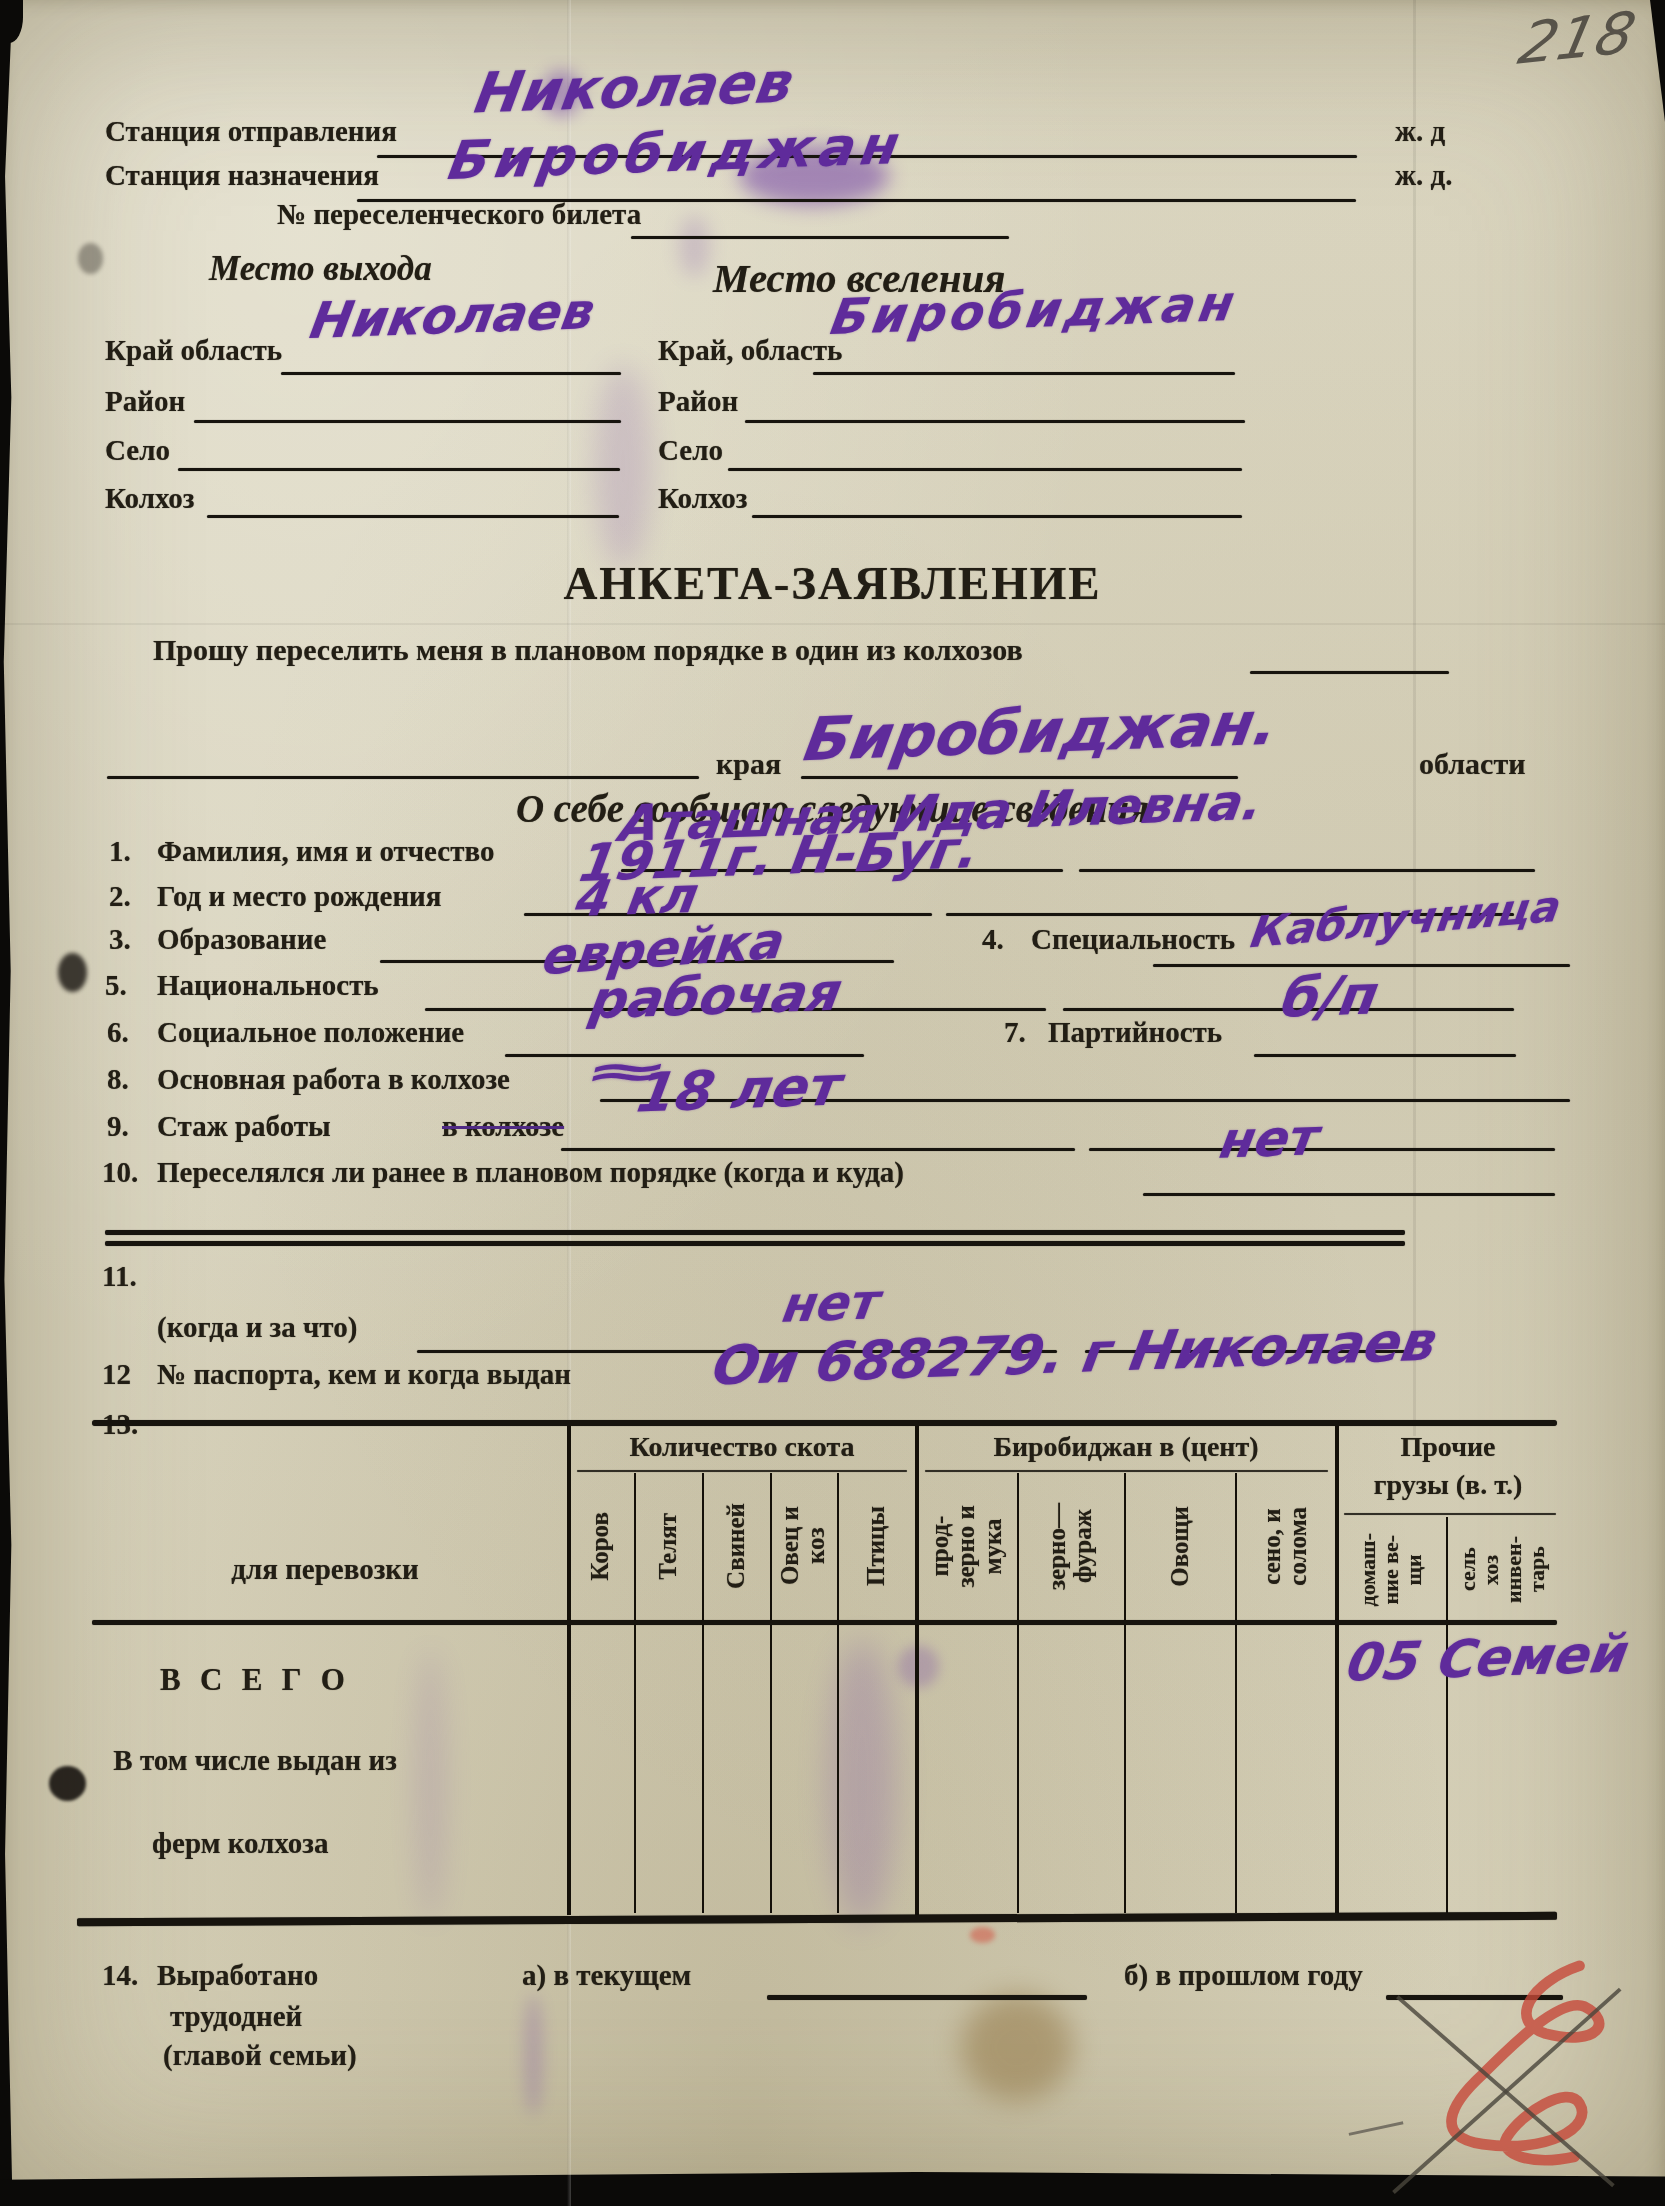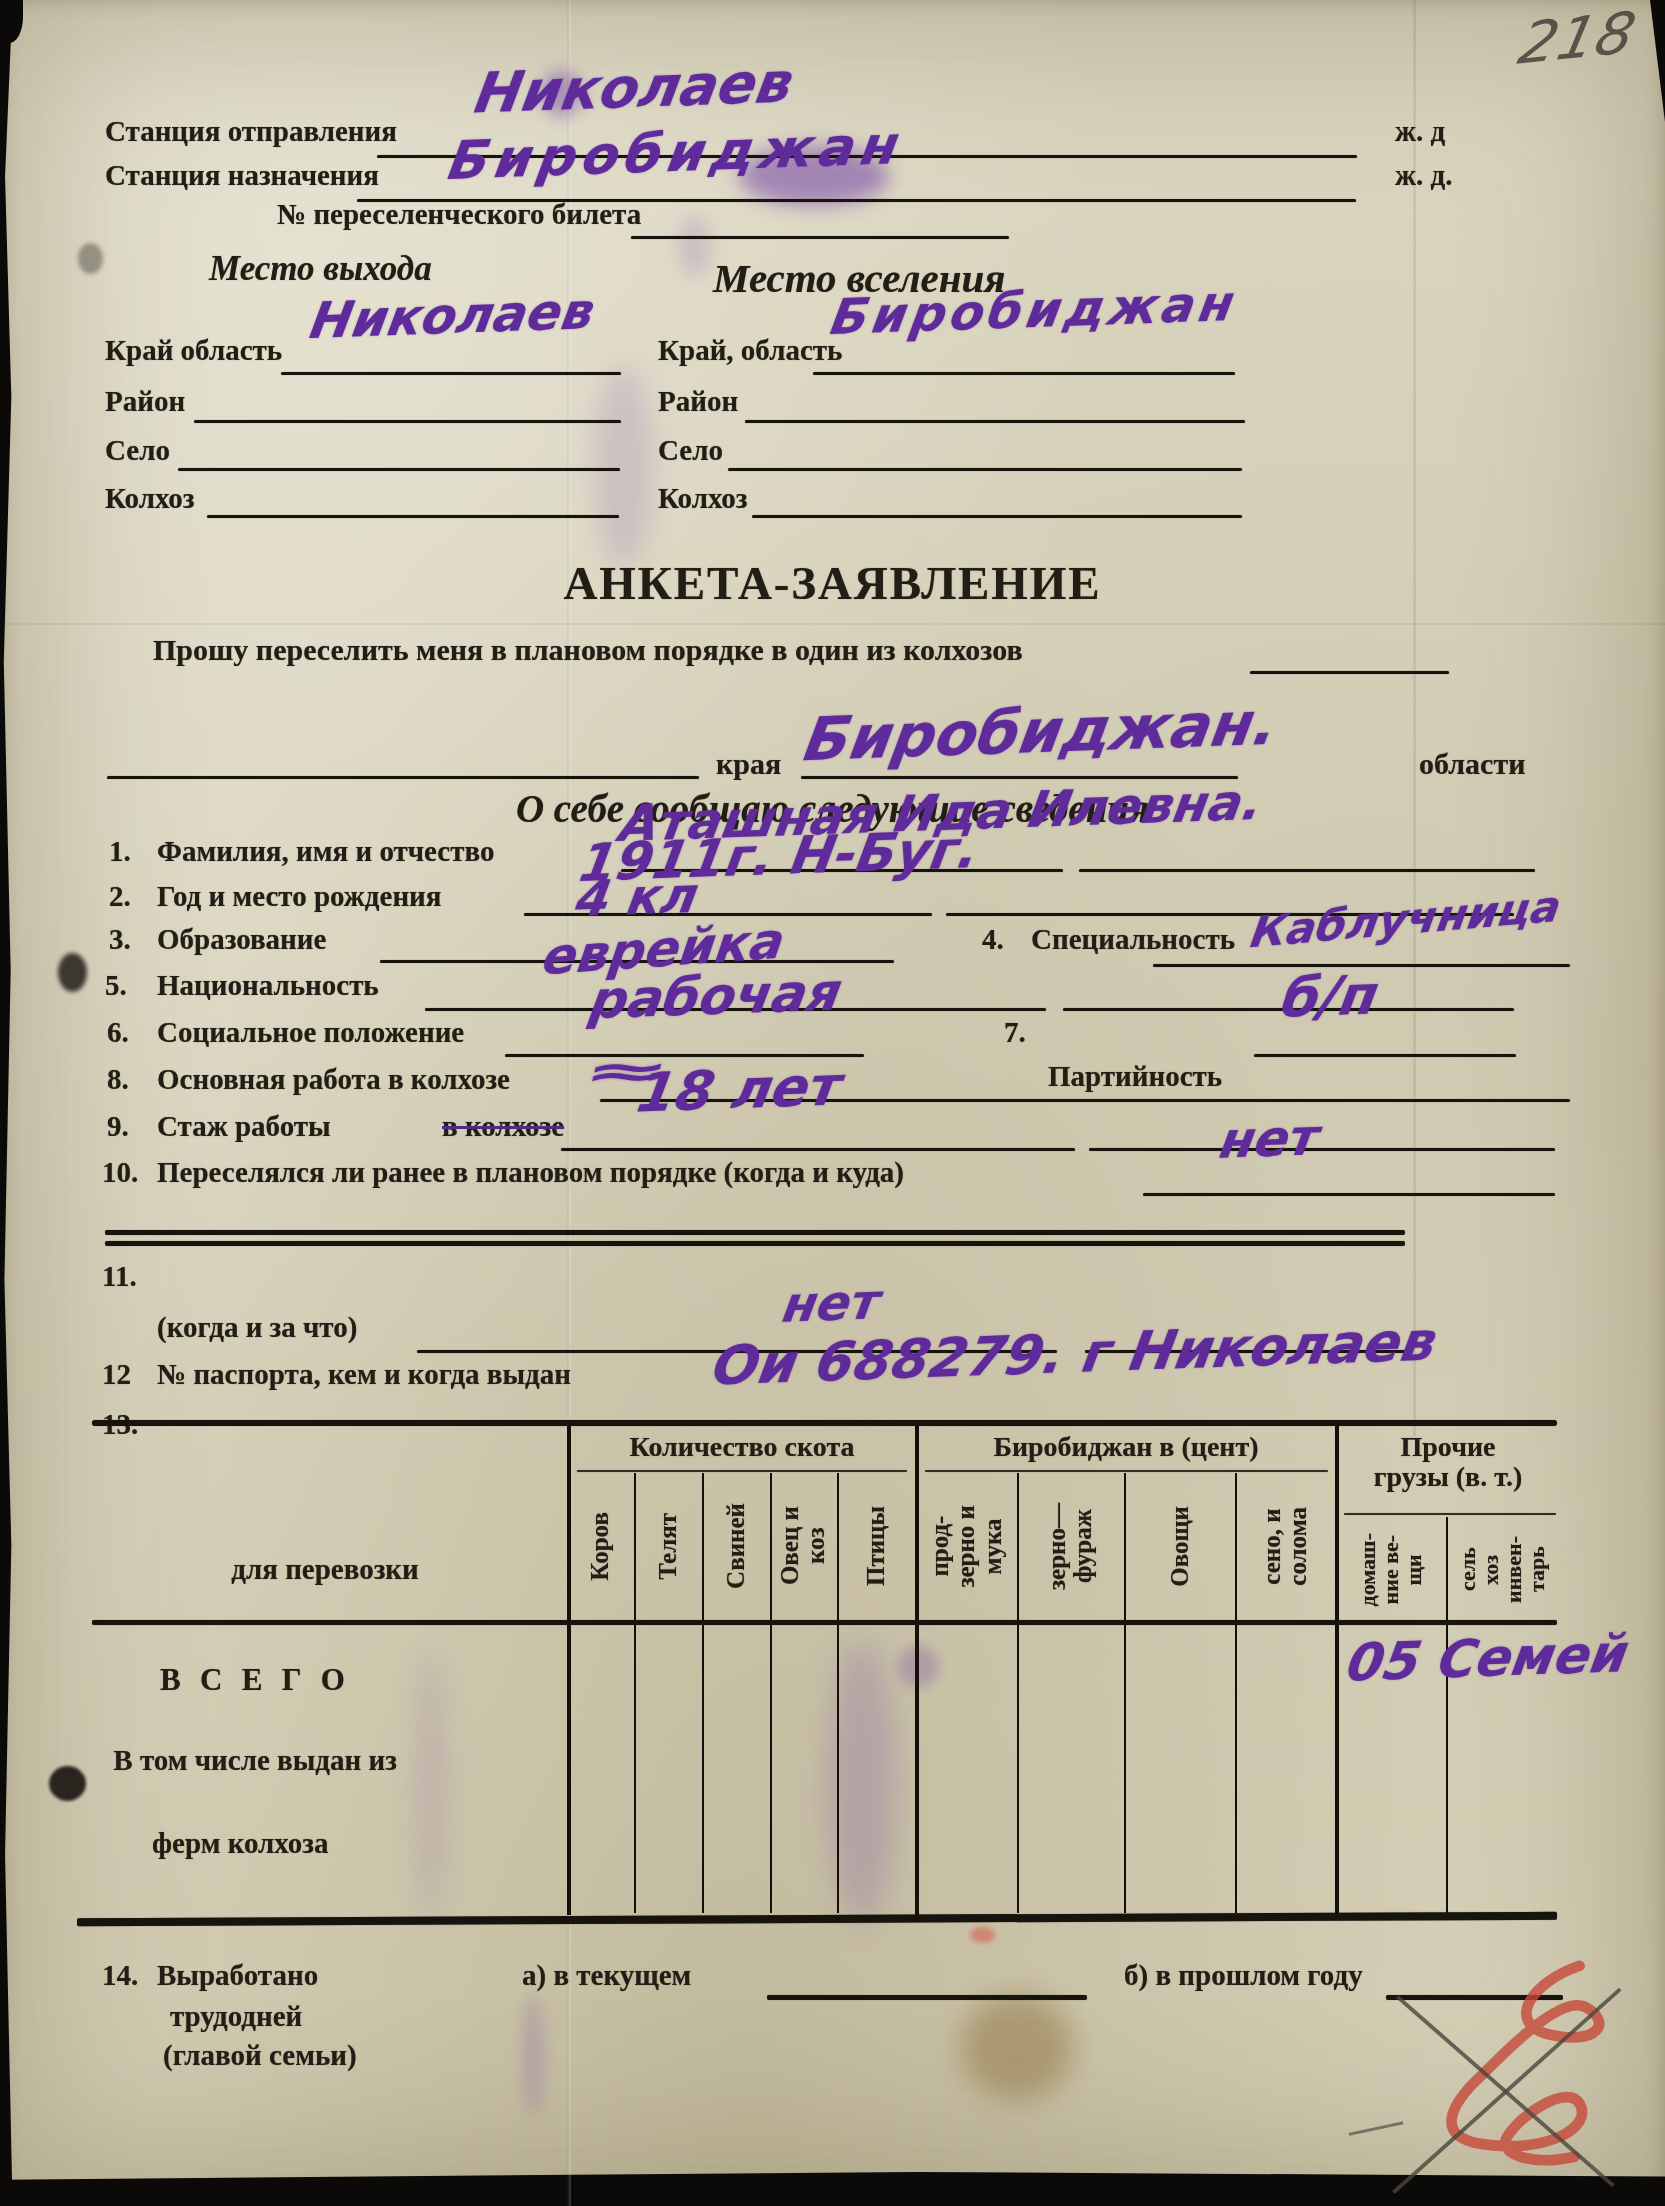--- a/index.html
+++ b/index.html
@@ -143,21 +143,21 @@
   <div class="t" style="left:157px;top:970px;">Национальность</div>
   <div class="hw" style="left:545px;top:924px;font-size:50px;transform:skewX(-12deg) rotate(-4deg);">еврейка</div>
   <div class="rule" style="left:425px;top:1008px;width:621px;"></div>
   <div class="rule" style="left:1063px;top:1008px;width:451px;"></div>
 
   <div class="t" style="left:107px;top:1017px;">6.</div>
   <div class="t" style="left:157px;top:1017px;">Социальное положение</div>
   <div class="hw" style="left:592px;top:970px;font-size:52px;">рабочая</div>
   <div class="rule" style="left:505px;top:1054px;width:359px;"></div>
   <div class="t" style="left:1004px;top:1017px;">7.</div>
-  <div class="t" style="left:1048px;top:1017px;margin-top:44px;">Партийность</div>
+  <div class="t" style="left:1048px;top:1017px;">Партийность</div>
   <div class="hw" style="left:1283px;top:970px;font-size:54px;">б/п</div>
   <div class="rule" style="left:1254px;top:1054px;width:262px;"></div>
 
   <div class="t" style="left:107px;top:1064px;">8.</div>
   <div class="t" style="left:157px;top:1064px;">Основная работа в колхозе</div>
   <div class="hw" style="left:609px;top:1050px;font-size:43px;transform:scaleX(2.4) skewX(-6deg);">≈</div>
   <div class="rule" style="left:600px;top:1099px;width:970px;"></div>
 
   <div class="t" style="left:107px;top:1111px;">9.</div>
   <div class="t" style="left:157px;top:1111px;">Стаж работы</div>
@@ -194,21 +194,21 @@
 
     <div class="t" style="left:0;top:134px;width:466px;text-align:center;white-space:normal;">для перевозки</div>
 
     <div class="t" style="left:479px;top:11.6px;width:342px;text-align:center;font-size:28px;">Количество скота</div>
     <div class="rule thin" style="left:485px;top:50px;width:330px;"></div>
 
     <div class="t" style="left:827px;top:11.6px;width:414px;text-align:center;font-size:28px;">Биробиджан в (цент)</div>
     <div class="rule thin" style="left:833px;top:50px;width:403px;"></div>
 
     <div class="t" style="left:1247px;top:11.6px;width:218px;text-align:center;font-size:28px;">Прочие</div>
-    <div class="t" style="left:1247px;top:42px;width:218px;text-align:center;font-size:28px;">грузы (в. т.)</div>
+    <div class="t" style="left:1247px;top:50px;width:218px;text-align:center;font-size:28px;">грузы (в. т.)</div>
     <div class="rule thin" style="left:1252px;top:93px;width:212px;"></div>
 
     <div class="vline" style="left:542px;top:53px;height:440px;"></div>
     <div class="vline" style="left:610px;top:53px;height:440px;"></div>
     <div class="vline" style="left:678px;top:53px;height:440px;"></div>
     <div class="vline" style="left:745px;top:53px;height:440px;"></div>
     <div class="vline" style="left:925px;top:53px;height:440px;"></div>
     <div class="vline" style="left:1032px;top:53px;height:440px;"></div>
     <div class="vline" style="left:1143px;top:53px;height:440px;"></div>
     <div class="vline" style="left:1354px;top:97px;height:396px;"></div>

